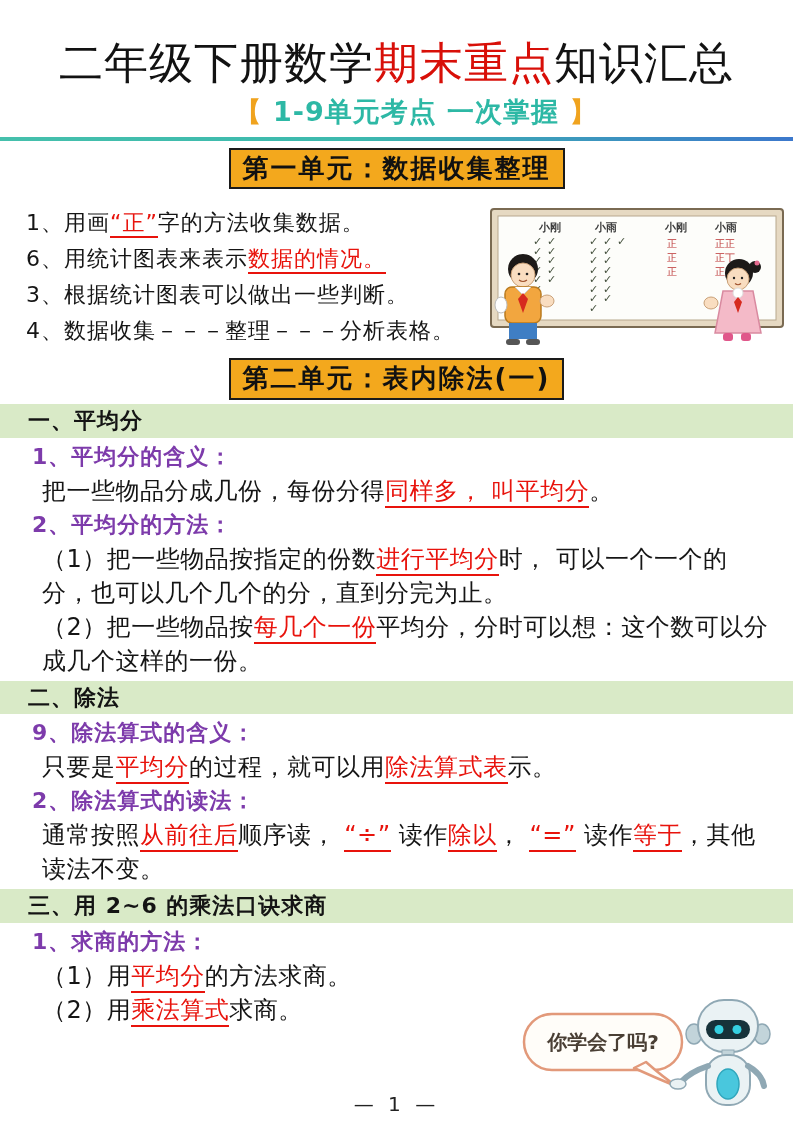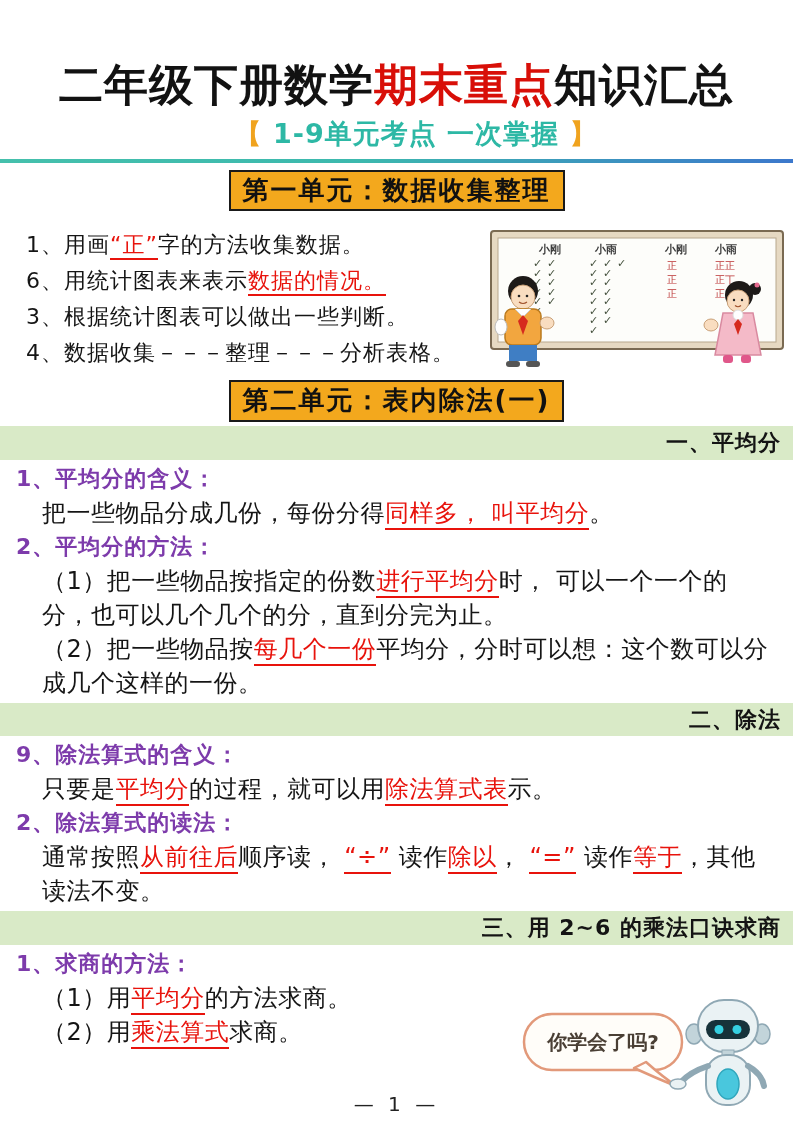--- a/index.html
+++ b/index.html
@@ -3,21 +3,21 @@
 <meta charset="utf-8">
 <style>
   * { margin:0; padding:0; box-sizing:border-box; }
   body { background:#ffffff; font-family:"DejaVu Sans", sans-serif; }
   .page {
     position:relative; width:793px; height:1122px; background:#ffffff;
     overflow:hidden; color:#111;
   }
   
   .title {
-    margin-top:60px; text-align:center; font-size:44px; font-weight:700;
+    margin-top:38px; text-align:center; font-size:44px; font-weight:400;
     letter-spacing:1px; line-height:1.15; color:#121212;
   }
   .title .red { color:#d80f08; }
   .subtitle {
     margin-top:5px; text-align:center; font-size:27px; font-weight:800;
     color:#2db8a5; letter-spacing:1px;padding-left:39px;
   }
   .subtitle .bracket { color:#f0a31e; font-weight:900; }
   .divider {
     margin-top:7px; height:4px; width:100%;
@@ -32,25 +32,25 @@
   }
   
   .u1-row { position:relative; margin-top:16px; height:146px; }
   .u1-list { padding-left:26px; }
   .u1-line { font-size:22px; line-height:36px; color:#151515; letter-spacing:1px; white-space:nowrap; }
   .illustration { position:absolute; right:6px; top:2px; }
   
   .sections { margin-top:4px; }
   .bar {
     background:#d9eac7; font-size:22px; font-weight:800; color:#141414;
-    padding:3px 12px 3px 28px; margin:3px 0 2px 0; letter-spacing:1px; line-height:1.25;text-align:right;
+    padding:3px 12px 3px 28px; margin:3px 0 2px 0; letter-spacing:1px; line-height:1.25;
   }
   .ph {
     color:#7d3bab; font-size:22px; font-weight:800; letter-spacing:1px;
-    padding-left:16px; line-height:34px;
+    padding-left:32px; line-height:34px;
   }
   .para {
     font-size:24px; line-height:34px; letter-spacing:0.5px;
     padding-left:42px; padding-right:20px; color:#151515;
   }
   .hl { color:#e8130c; border-bottom:2px solid #e8130c; padding-bottom:1px; }
   
   .robot-wrap { position:absolute; left:518px; top:992px; }
   
   .footer {

